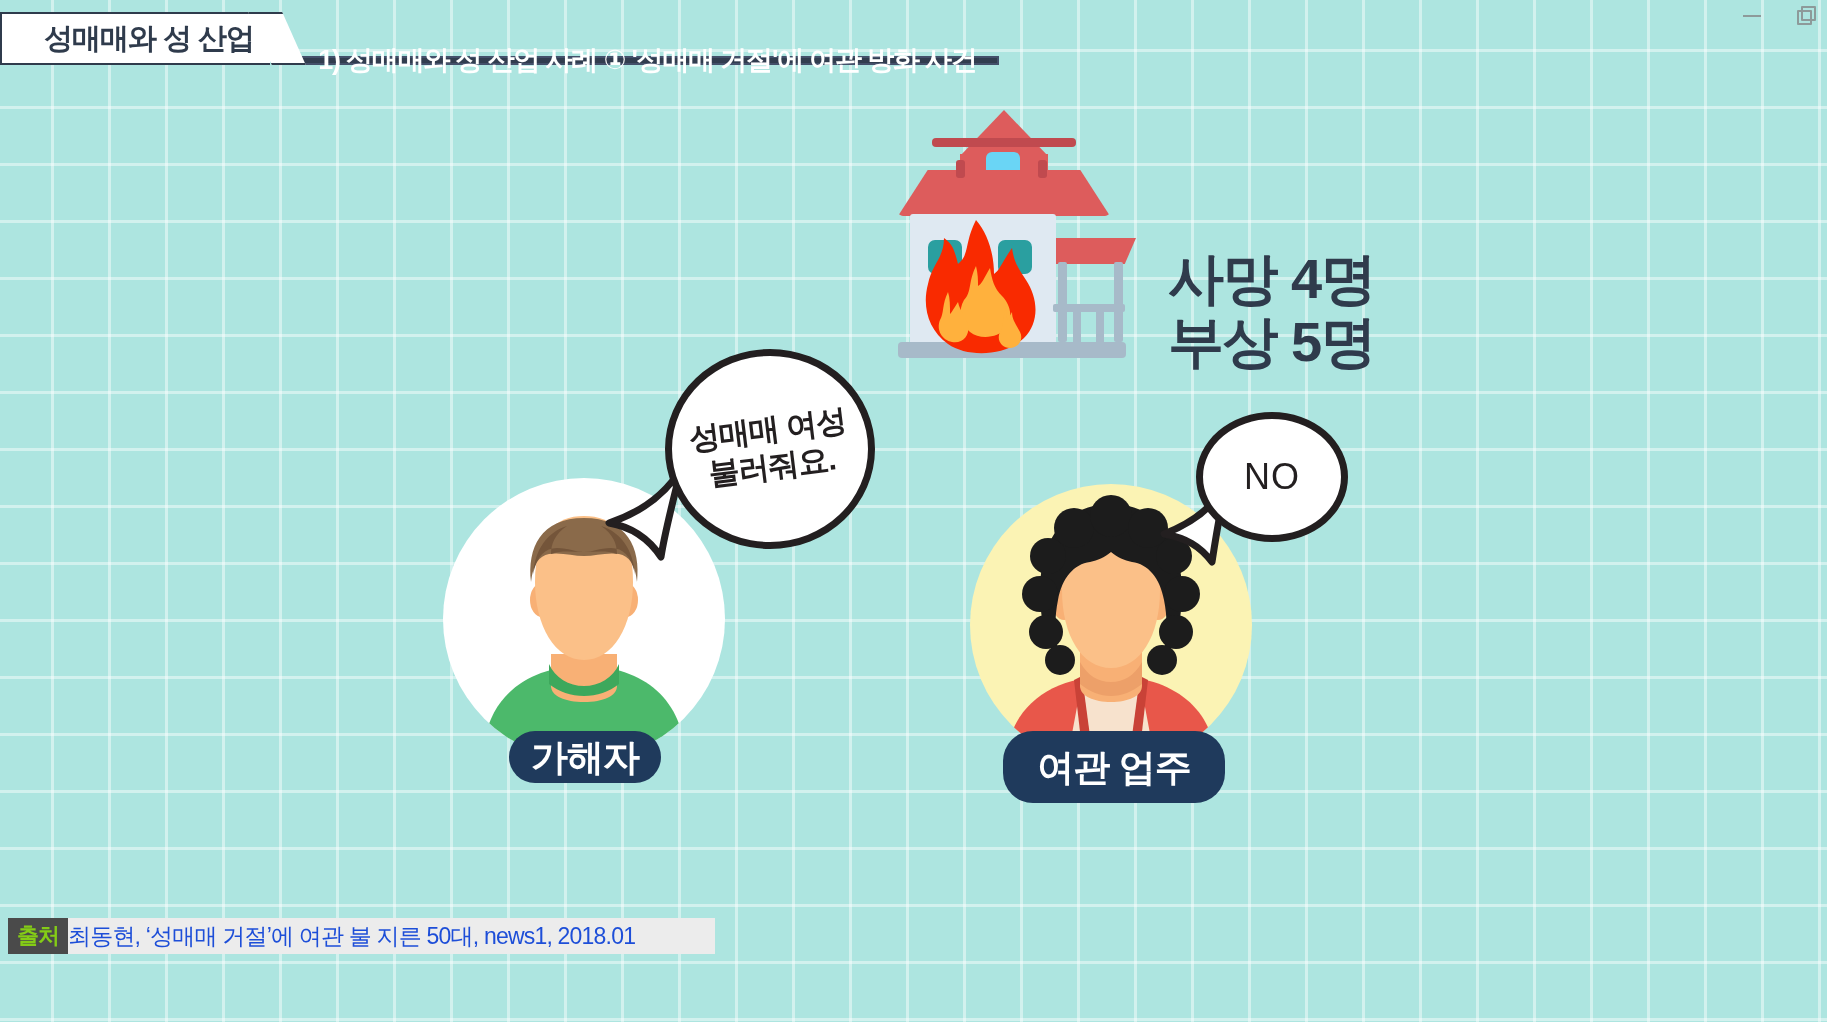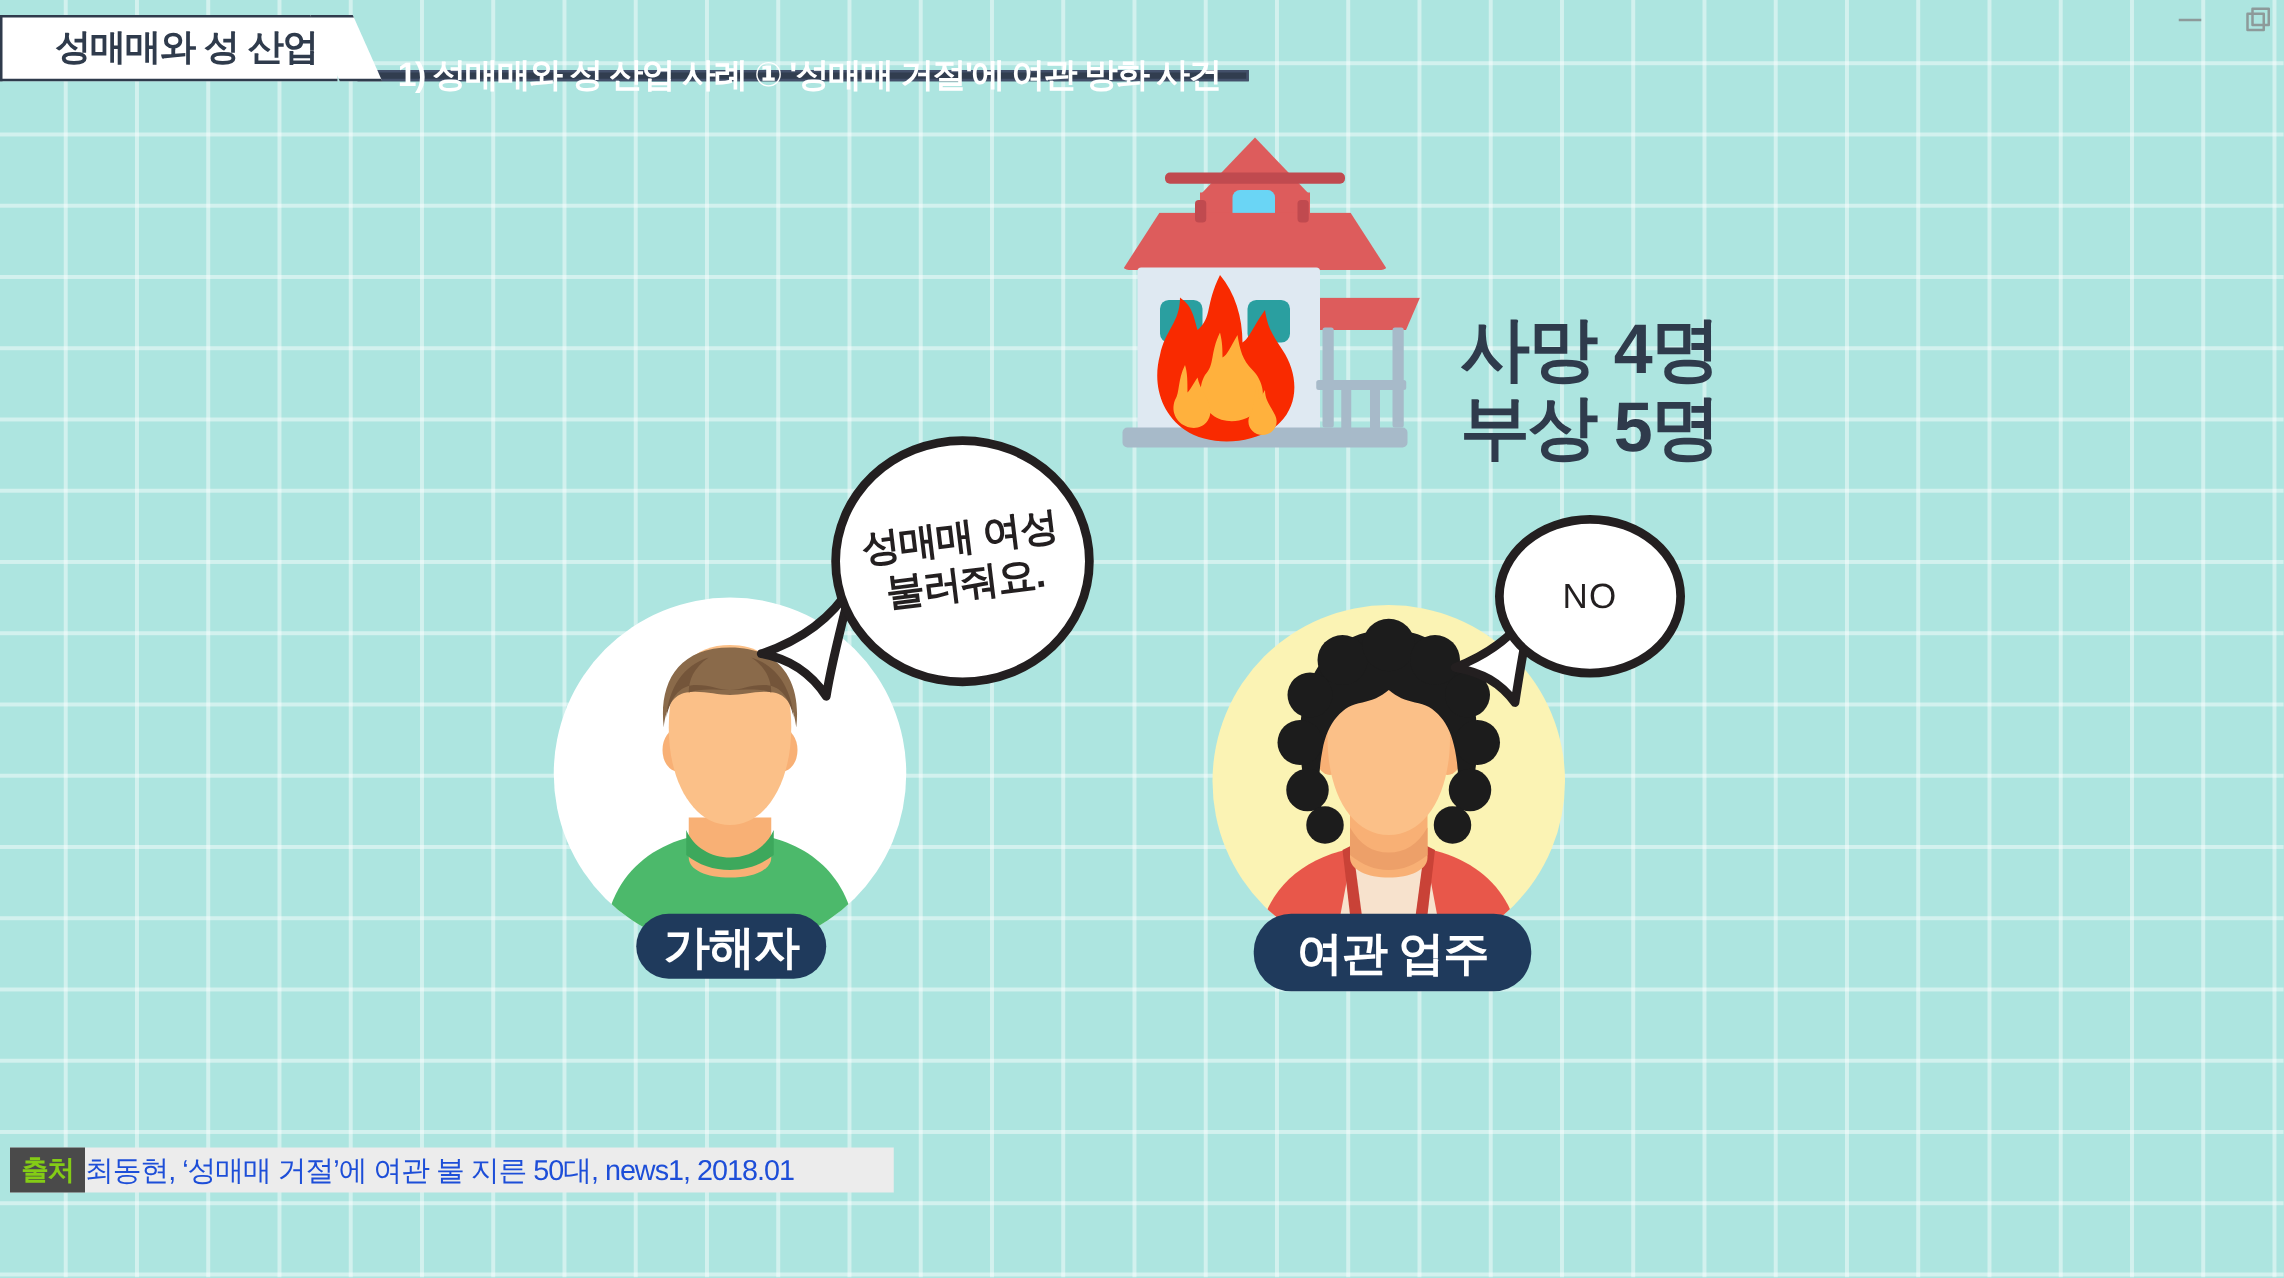--- a/index.html
+++ b/index.html
@@ -347,21 +347,21 @@
     box-sizing: border-box;
   }
   .pill-text {
     font-size: 37px;
     font-weight: 700;
     letter-spacing: -1px;
     line-height: 1;
     white-space: nowrap;
   }
   .pill-offender { left: 509px; top: 731px; width: 152px; height: 52px; }
-  .pill-owner   { left: 1003px; top: 731px; width: 222px; height: 62px; }
+  .pill-owner   { left: 1003px; top: 731px; width: 222px; height: 72px; }
 
   
   .bubble {
     position: absolute;
     z-index: 35;
   }
   .bubble-body {
     position: absolute;
     background: #ffffff;
     border: 7px solid #231f20;
@@ -386,21 +386,21 @@
     font-size: 31px;
     font-weight: 700;
     letter-spacing: -1px;
     transform: rotate(-7deg);
   }
   .bubble-right { left: 1196px; top: 412px; width: 152px; height: 160px; }
   .bubble-right .bubble-body {
     left: 0; top: 0; width: 152px; height: 130px;
   }
   .bubble-right .bubble-text {
-    font-size: 28px;
+    font-size: 36px;
     font-weight: 400;
     letter-spacing: 1px;
   }
   .bubble-tail {
     position: absolute;
   }
 
   
   .source-bar {
     position: absolute;

